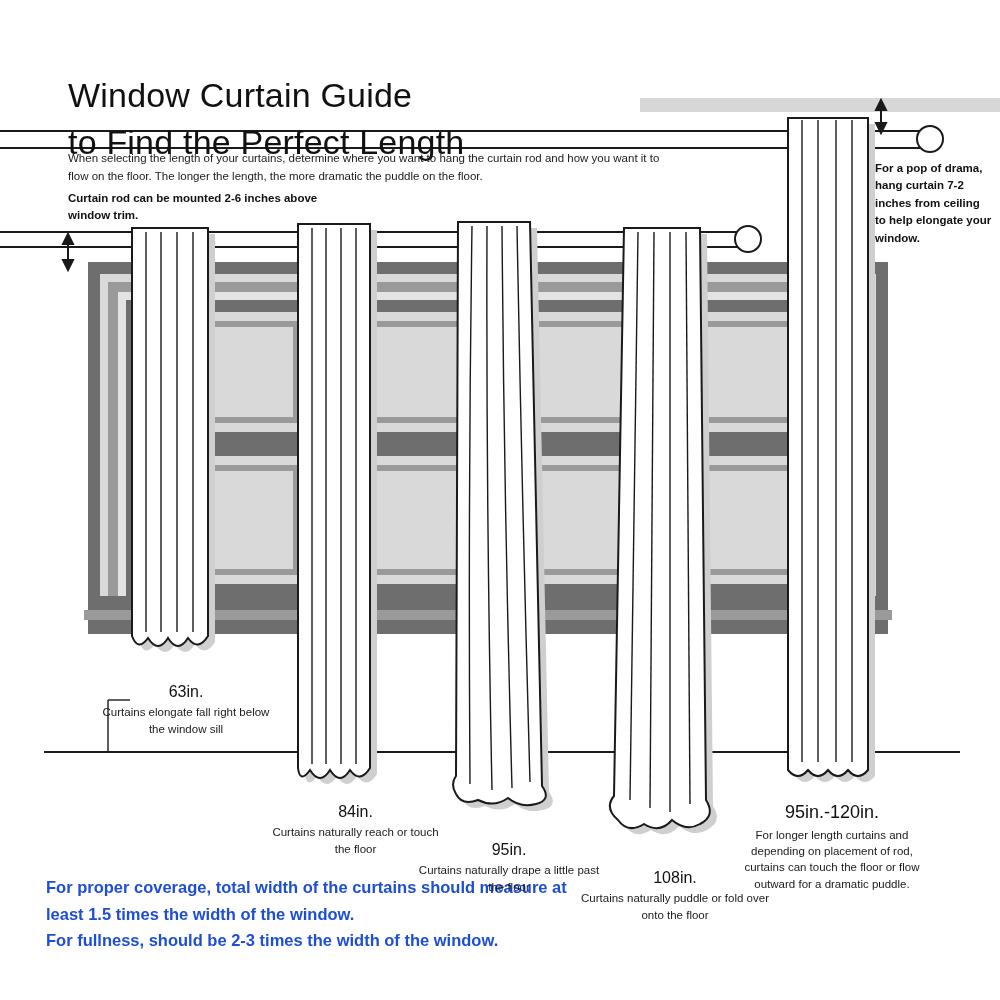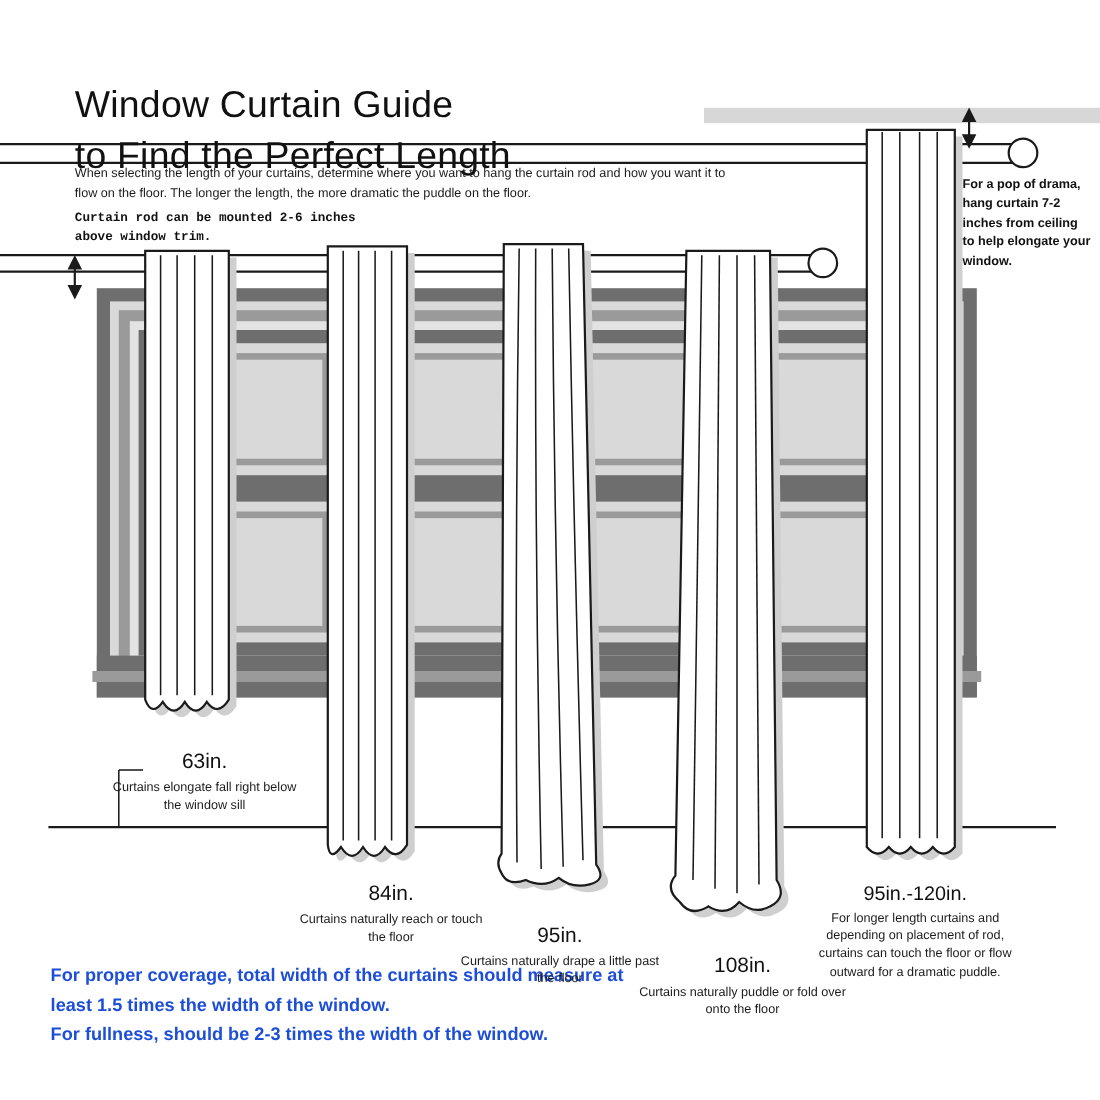--- a/index.html
+++ b/index.html
@@ -48,21 +48,20 @@
     color: #1b1b1b;
   }
   #rod-note {
     left: 68px;
     top: 190px;
     width: 260px;
     font-size: 11.5px;
     font-weight: bold;
     line-height: 1.5;
     color: #111111;
-    font-family: Liberation Mono, monospace;
   }
   #drama-note {
     left: 875px;
     top: 160px;
     width: 118px;
     font-size: 11.5px;
     font-weight: bold;
     line-height: 1.52;
     color: #111111;
   }
@@ -73,21 +72,21 @@
     font-size: 16.5px;
     font-weight: bold;
     line-height: 1.62;
     color: #1d4ed8;
   }
   .label-group {
     position: absolute;
     text-align: center;
   }
   .label-group .len {
-    font-size: 19px;
+    font-size: 16px;
     font-weight: 400;
     color: #111111;
     line-height: 1.2;
     margin-bottom: 3px;
   }
   .label-group .desc {
     font-size: 11.5px;
     line-height: 1.42;
     color: #1b1b1b;
   }

